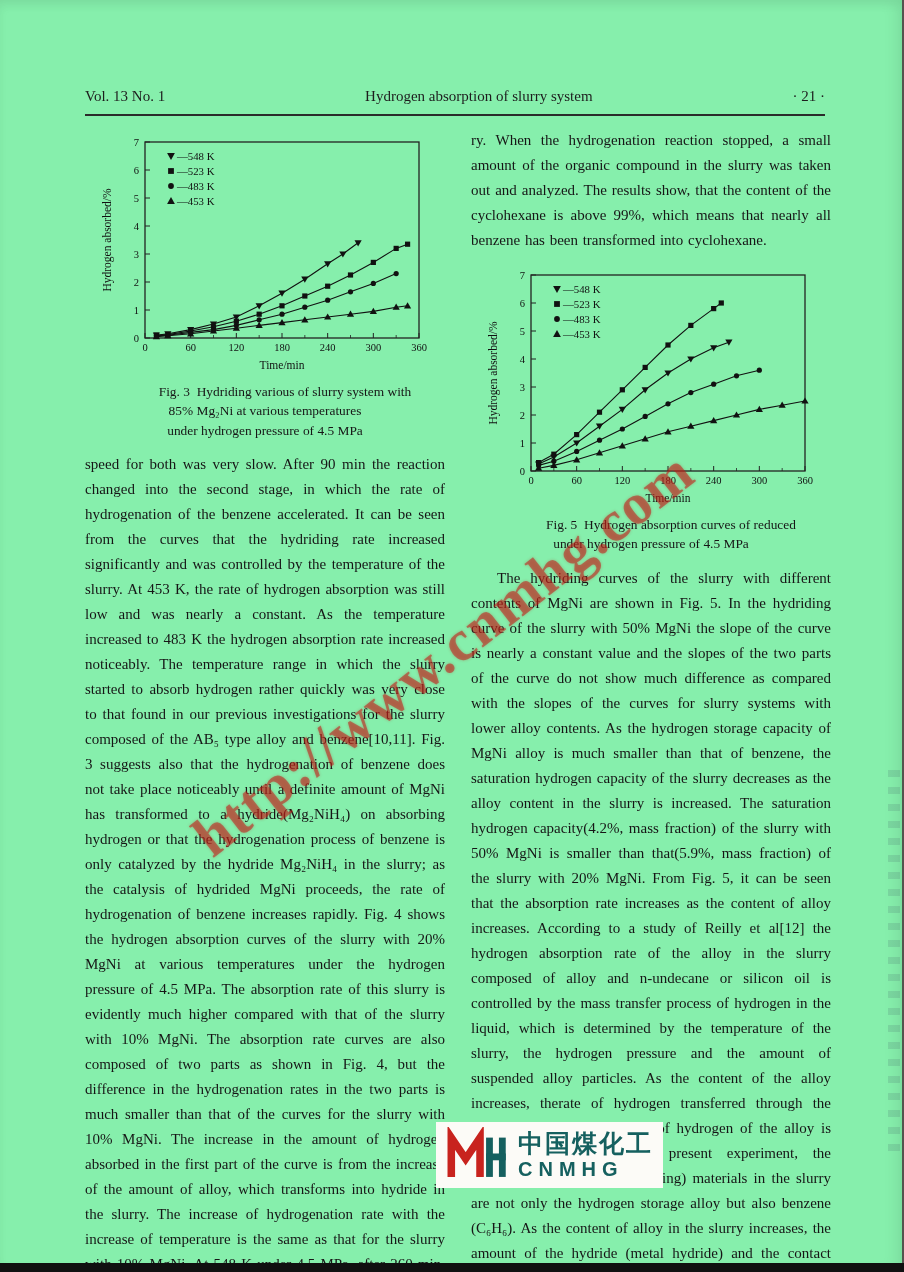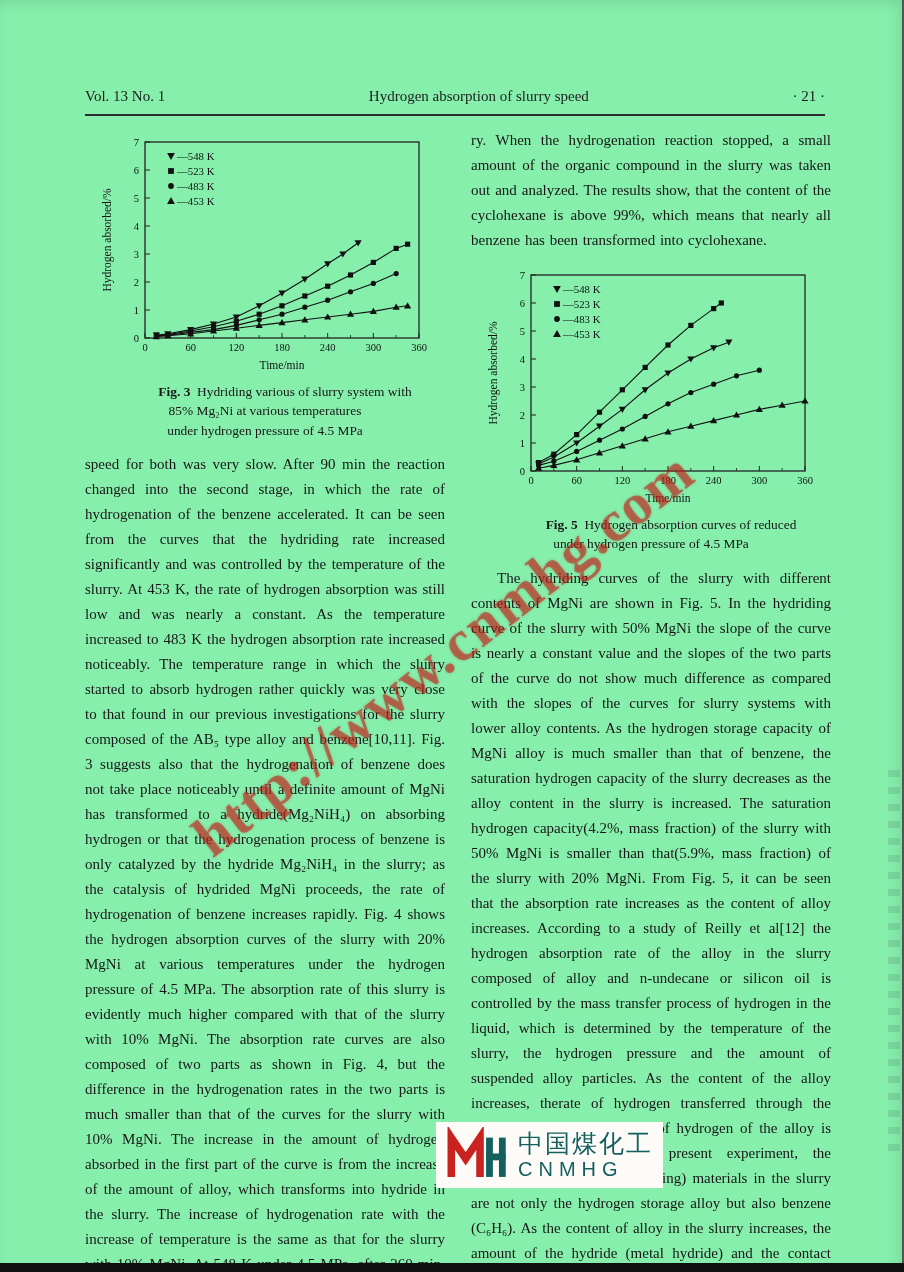--- a/index.html
+++ b/index.html
@@ -18,53 +18,53 @@
   .header-rule { position:absolute; top:114px; left:85px; width:740px; height:2px; background:#2b2b2b; }
   .columns { position:absolute; top:128px; left:85px; width:746px; display:flex; gap:26px; }
   .col { width:360px; }
   .body-text {
     font-size:15px; line-height:25px; text-align:justify;
     color:#161616; word-spacing:1px;
   }
   .indent { text-indent:26px;margin-top:12px; }
   figure { margin:4px 0 12px; }
   .caption { text-align:center; font-size:13.4px; line-height:1.45; color:#161616; margin-top:6px; }
-  .caption b { font-weight:bold;margin-left:40px; }
+  .caption b { font-weight:normal;margin-left:40px; }
   svg.chart { display:block; margin:0 auto; }
   svg text { font-family:"Liberation Serif", serif; }
   .watermark {
     position:absolute; left:135px; top:620px;
     transform:rotate(-38deg); transform-origin:center;
     font-size:58px; font-weight:600; letter-spacing:2px;
     color:rgba(193,29,24,0.55); white-space:nowrap;
     z-index:4; pointer-events:none;
     text-shadow:0 0 3px rgba(193,29,24,0.3);
   }
   .logo {
     position:absolute; left:436px; top:1122px; z-index:5;
     background:#fcfbf7; display:flex; align-items:center; gap:10px;
     padding:5px 10px;
   }
-  .logo-text .cn { font-size:25px; font-weight:normal; color:#15605f; letter-spacing:2px; line-height:1.15; }
-  .logo-text .en { font-size:20px; font-weight:normal; color:#15605f; letter-spacing:6px; font-family:"Liberation Sans", sans-serif; line-height:1.1; }
+  .logo-text .cn { font-size:25px; font-weight:bold; color:#15605f; letter-spacing:2px; line-height:1.15; }
+  .logo-text .en { font-size:20px; font-weight:bold; color:#15605f; letter-spacing:6px; font-family:"Liberation Sans", sans-serif; line-height:1.1; }
   .edge-bottom { position:absolute; left:0; bottom:0; width:100%; height:9px; background:#101010; }
   .edge-right { position:absolute; right:0; top:0; height:100%; width:2px; background:#55544e; }
   .stamp {
     position:absolute; right:4px; top:770px; width:12px; height:390px; opacity:0.16;
     background:repeating-linear-gradient(to bottom,#3c5560 0 7px, transparent 7px 17px);
   }
 </style>
 </head>
 <body>
 
 <div class="page">
 
   <header class="page-header">
     <span>Vol. 13  No. 1</span>
-    <span>Hydrogen absorption of slurry speed</span>
+    <span>Hydrogen absorption of slurry system</span>
     <span>· 21 ·</span>
   </header>
   <div class="header-rule"></div>
 
   <div class="columns">
 
     <div class="col">
       <figure>
         <svg class="chart" width="332" height="244" viewBox="0 0 332 244">
             <rect x="46" y="10" width="274" height="196" fill="none" stroke="#222" stroke-width="1.3"></rect>

